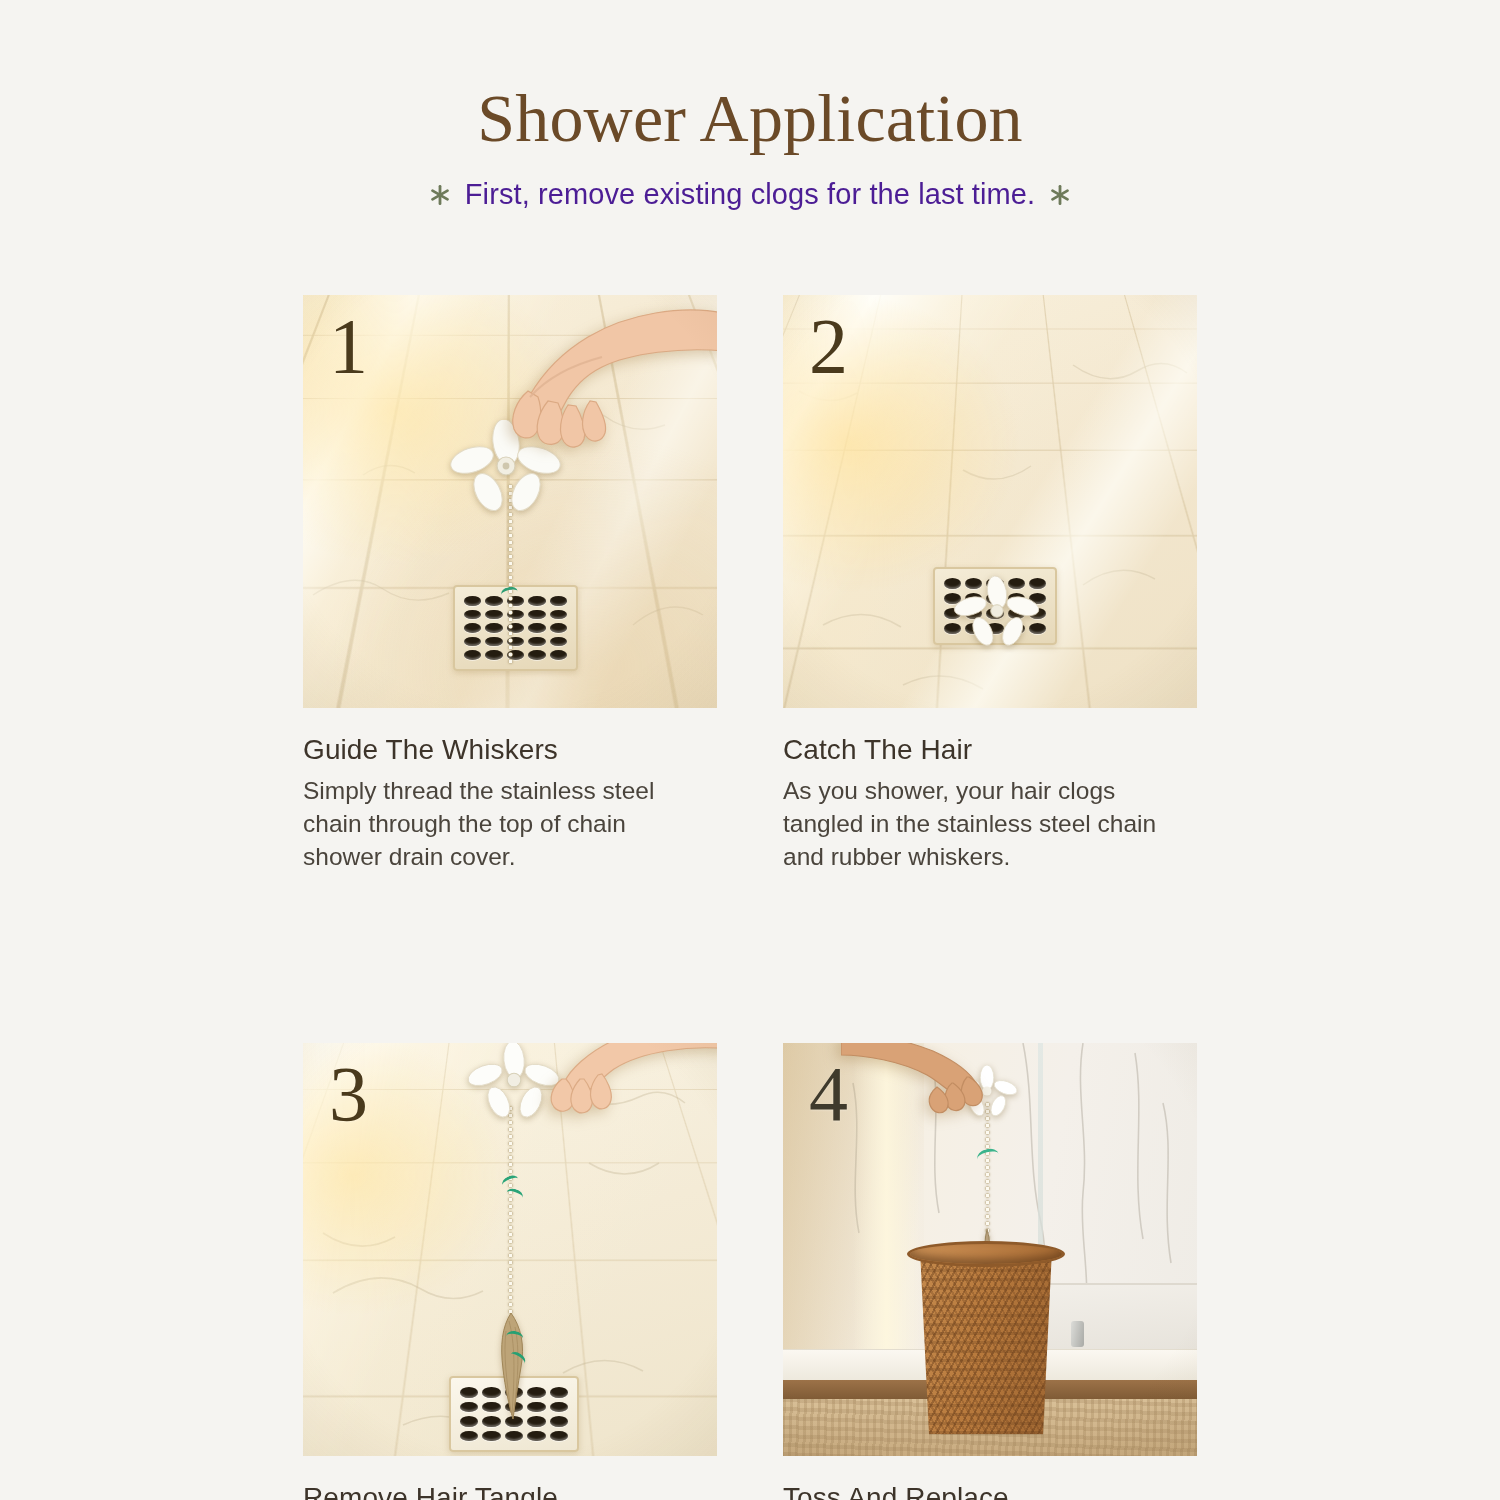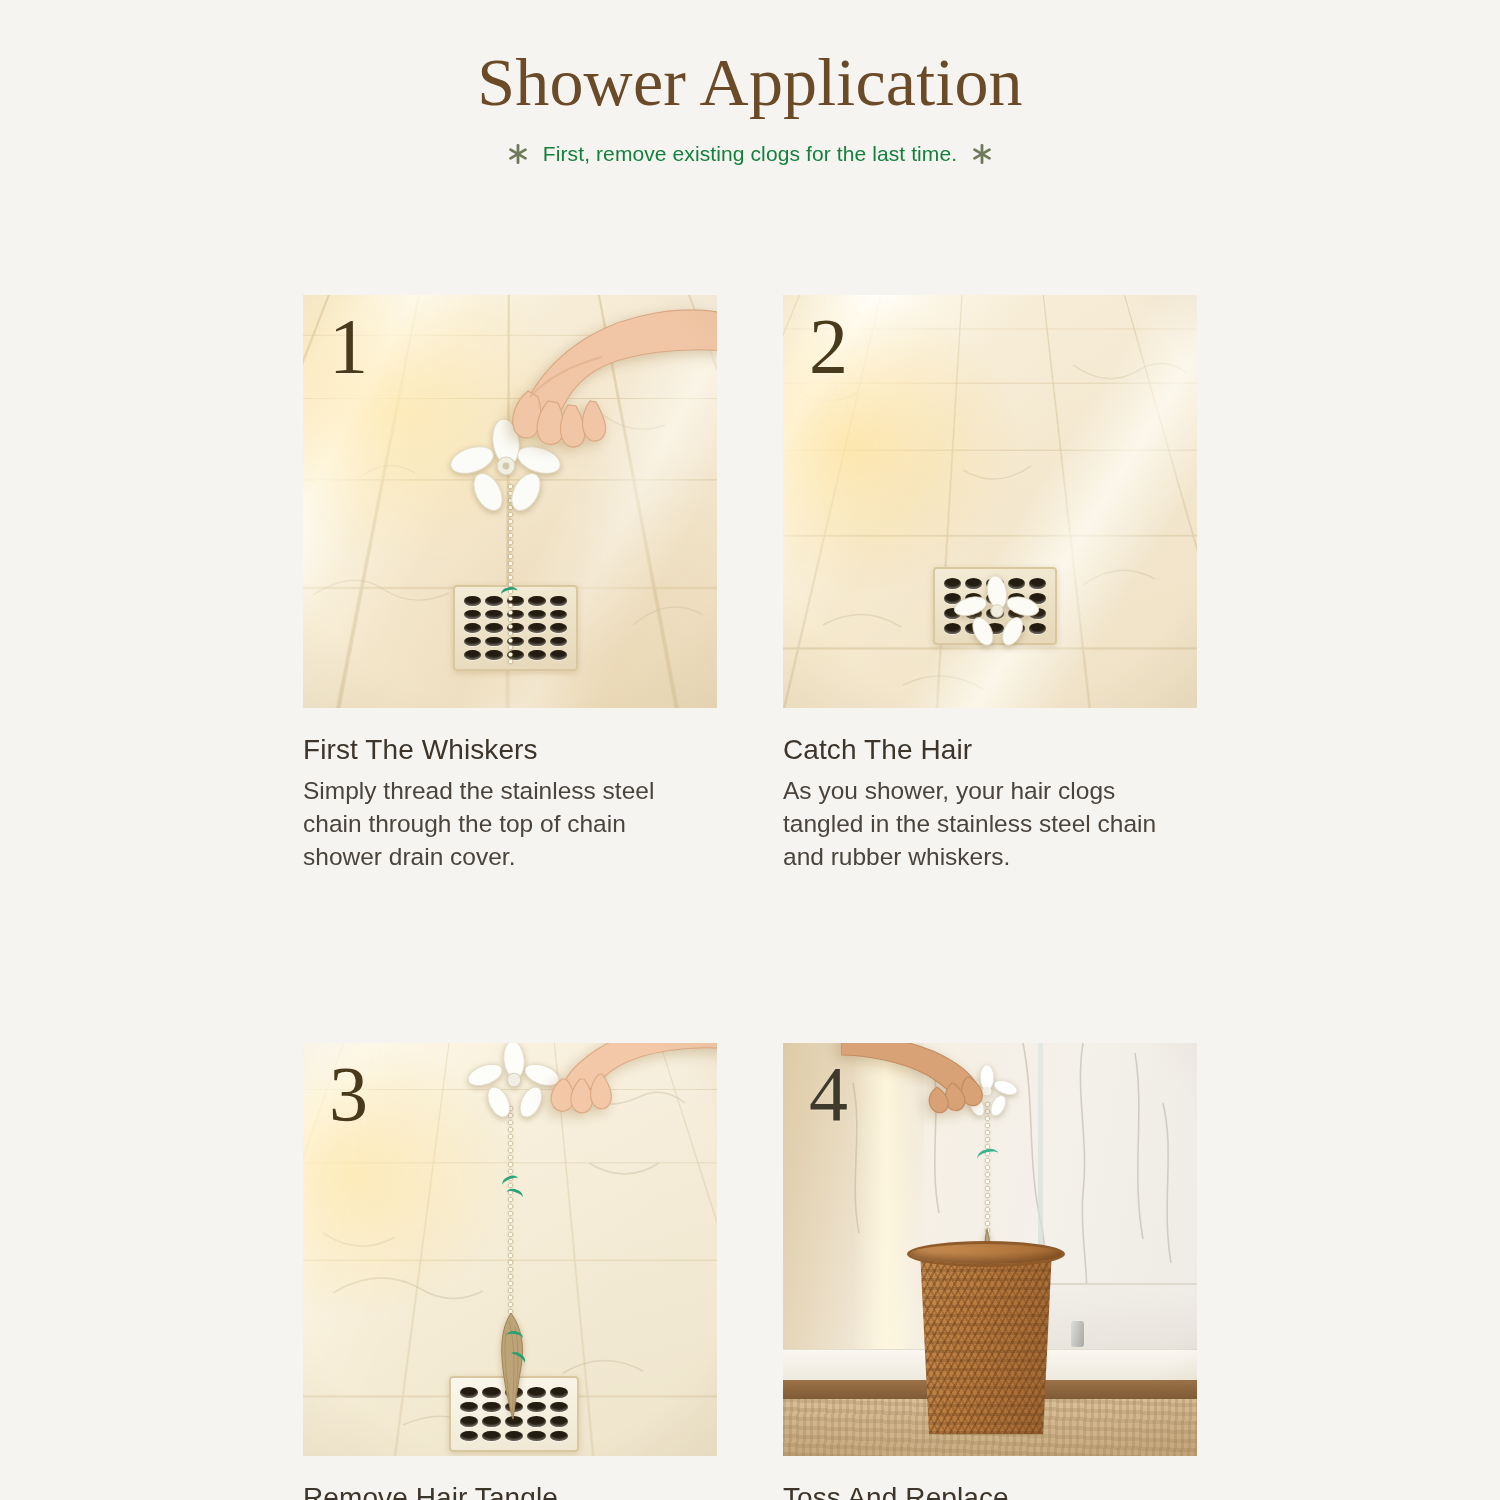--- a/index.html
+++ b/index.html
@@ -16,42 +16,42 @@
   .page {
     position: relative;
     width: 1500px;
     height: 1500px;
     background: #f5f4f1;
     box-sizing: border-box;
   }
 
   
   .header {
-    padding-top: 48px;
+    padding-top: 84px;
     text-align: center;
   }
   .page-title {
     font-family: "Liberation Serif", "DejaVu Serif", serif;
     font-size: 68px;
     line-height: 1.0;
     font-weight: 400;
     color: #6b4a28;
     letter-spacing: 0.2px;
     margin: 0;
   }
   .subtitle-row {
     margin-top: 26px;
     display: flex;
     align-items: center;
     justify-content: center;
     gap: 14px;
   }
   .subtitle-text {
-    font-size: 21px;
-    color: #15803d;
+    font-size: 29px;
+    color: #4c1d95;
     letter-spacing: 0.1px;
     white-space: nowrap;
   }
   .star {
     display: inline-block;
     width: 22px;
     height: 22px;
     position: relative;
     flex: 0 0 auto;
   }
@@ -377,21 +377,21 @@
               </g>
               <path d="M62 92 C78 74 104 60 134 52" fill="none" stroke="#e0b392" stroke-width="2" opacity="0.8"></path>
             </svg>
           </div>
 
           <div class="vignette"></div>
         </div>
         <span class="num">1</span>
       </div>
       <div class="caption">
-        <h3 class="step-title">First The Whiskers</h3>
+        <h3 class="step-title">Guide The Whiskers</h3>
         <p class="step-desc">Simply thread the stainless steel chain through the top of chain shower drain cover.</p>
       </div>
     </div>
 
     <div class="step">
       <div class="photo">
         <div class="scene">
           <div class="tilefloor"></div>
           <div class="tilegrid" style="background-size:74px 64px;"></div>
           <svg class="marbleveins" viewBox="0 0 414 413" preserveAspectRatio="none">

